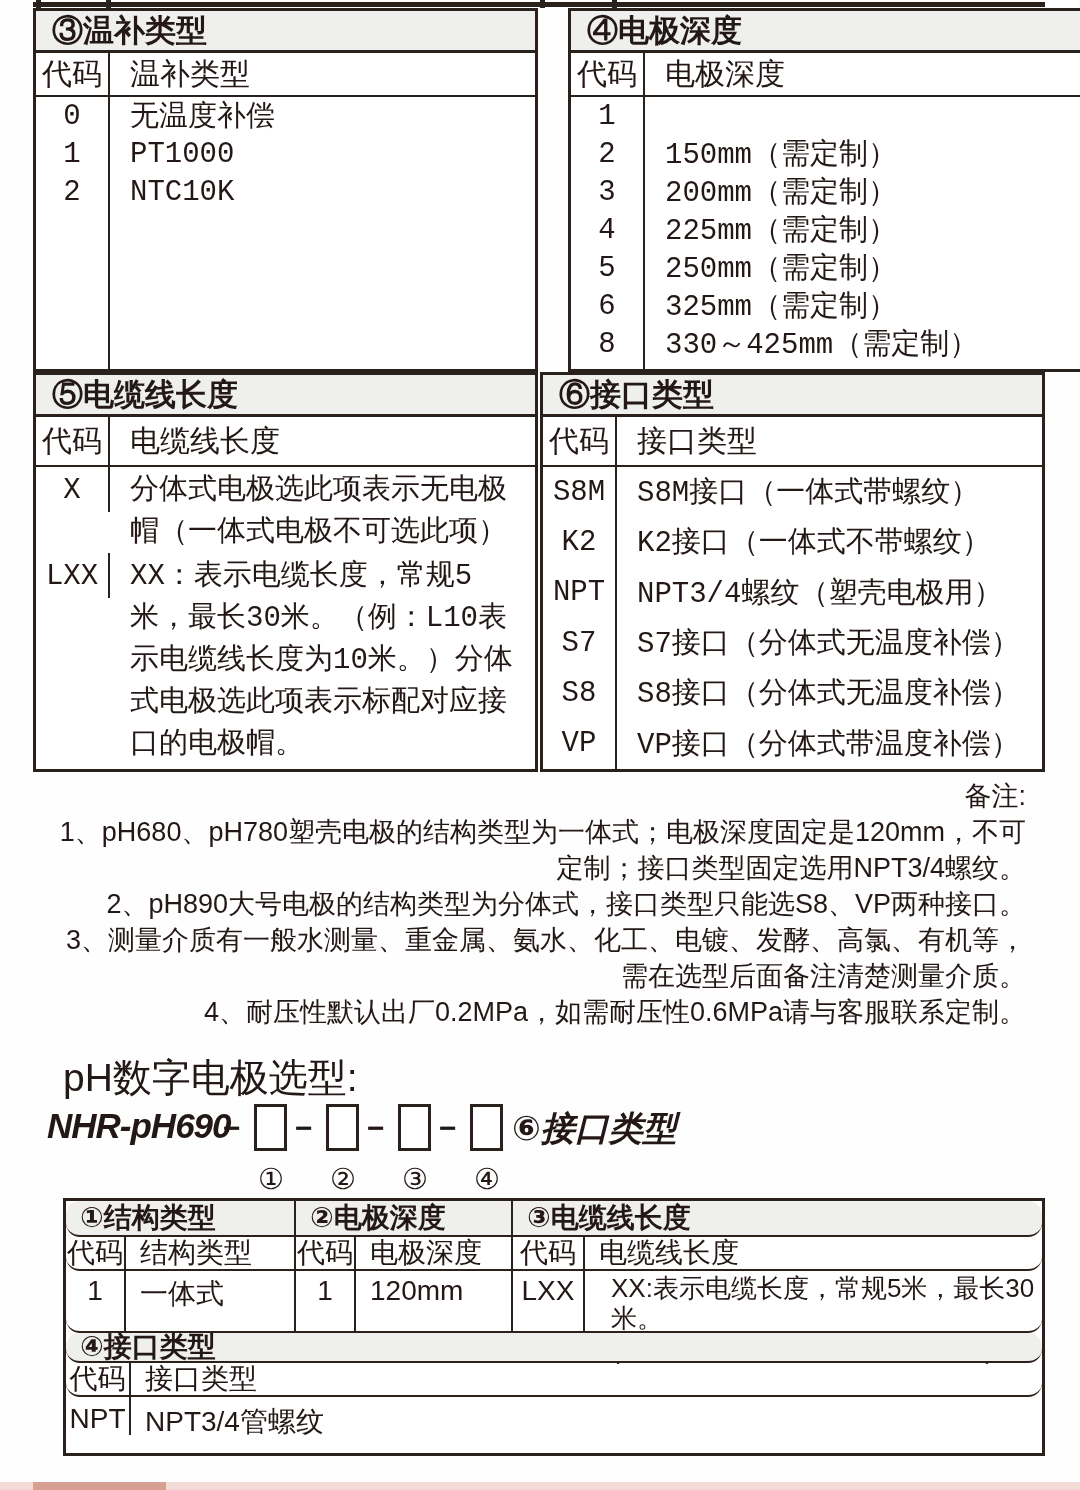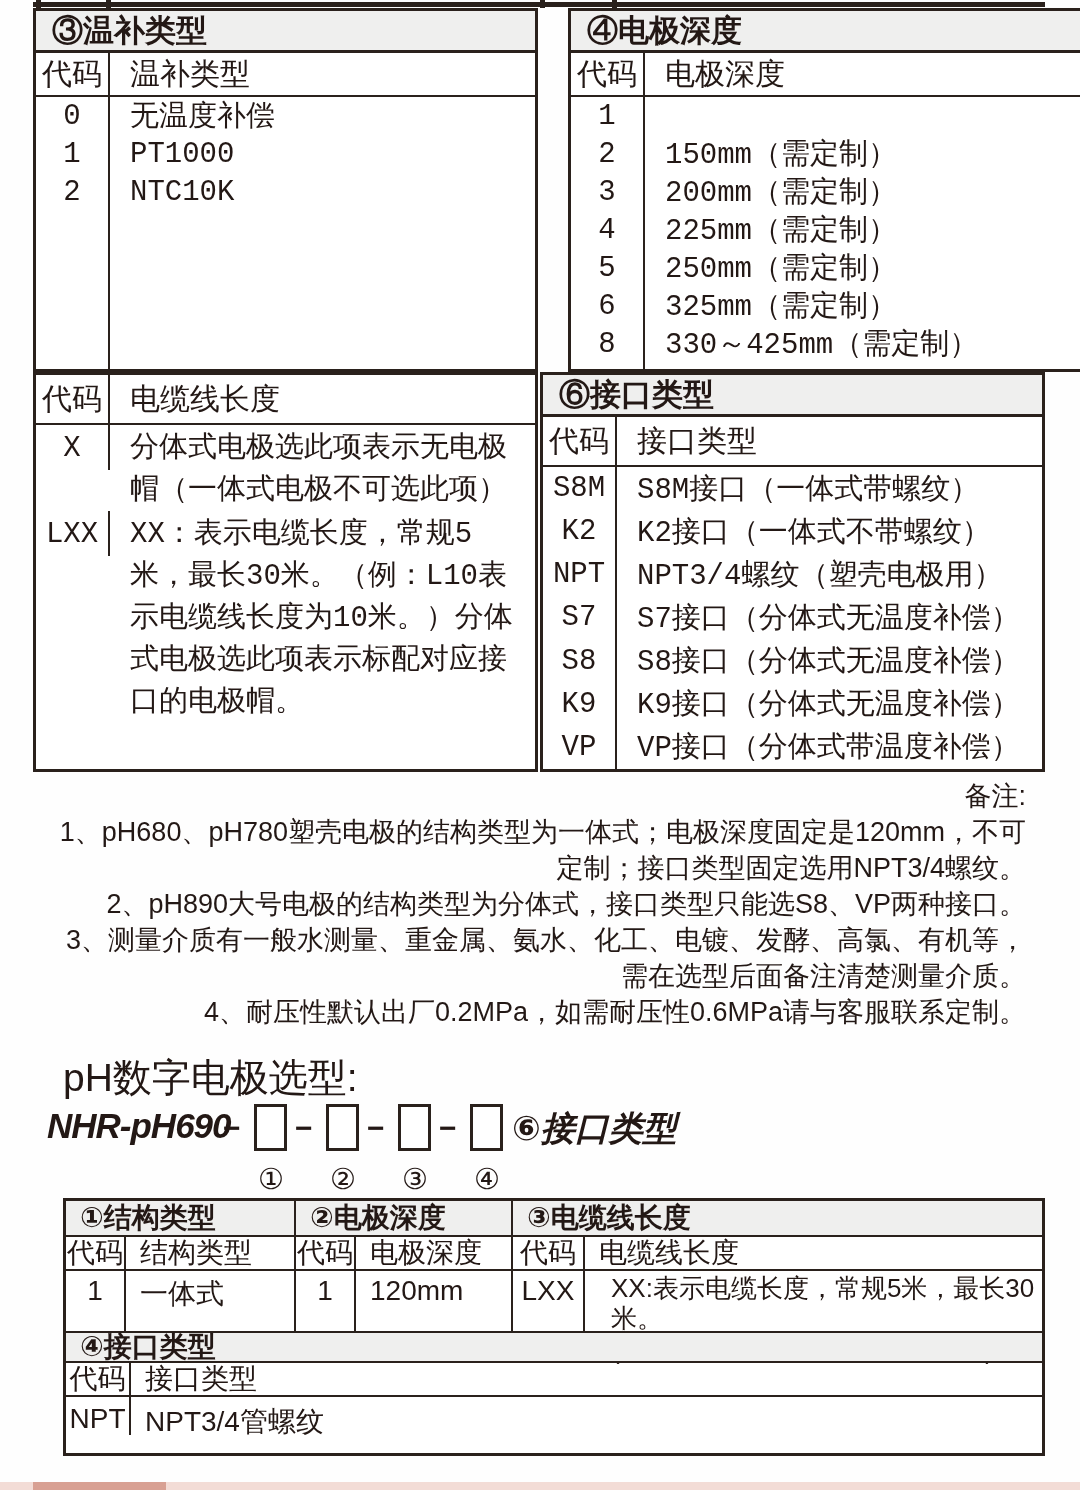--- a/index.html
+++ b/index.html
@@ -36,21 +36,21 @@
   .model .dash{position:absolute;top:5px;width:30px;height:46px;line-height:46px;text-align:center;
                font-size:30px;font-weight:bold;}
   .model .slotbox{position:absolute;top:4px;width:33px;height:47px;box-sizing:border-box;
                   border:3px solid #2a211c;background:#ffffff;}
   .model .suffix{position:absolute;left:465px;top:6px;font-size:34px;font-weight:bold;}
   .model .circ{position:absolute;top:62px;width:36px;text-align:center;font-size:29px;}
 
   
   .btbl{position:absolute;left:63px;top:1198px;width:982px;height:258px;box-sizing:border-box;
         border:3px solid #2a211c;background:#fff;display:flex;flex-direction:column;font-size:28px;}
-  .brow{display:flex;box-sizing:border-box;flex:0 0 auto;border-bottom:2px solid #2a211c;}
+  .brow{display:flex;box-sizing:border-box;flex:0 0 auto;border-bottom:2px solid #2a211c;border-radius:14px;}
   .bhd{background:#efefee;font-weight:bold;height:36px;}
   .bhd .hcell{box-sizing:border-box;display:flex;align-items:center;padding-left:14px;}
   .b-sub{height:34px;}
   .b-data{height:62px;}
   .bc{box-sizing:border-box;border-right:2px solid #2a211c;display:flex;align-items:center;
       justify-content:center;text-align:center;flex:0 0 auto;}
   .bv{box-sizing:border-box;display:flex;align-items:center;padding-left:14px;flex:0 0 auto;}
   .bv.last{flex:1 1 auto;border-right:none;}
   .b2lines{display:block;padding:2px 6px 0 12px;font-size:26px;line-height:30px;}
   .b-sub2,.b-data2{font-size:28px;}
@@ -131,20 +131,21 @@
       <div class="ccell">8</div>
       <div class="vcell">330～425mm（需定制）</div>
     </div>
     <div class="trow fillrow">
       <div class="ccell"></div>
       <div class="vcell"></div>
     </div>
   </div>
 
   <div class="tbl" style="left:33px;top:372px;width:505px;height:400px;">
+    <div class="tbl-hd">⑤电缆线长度</div>
     <div class="trow sub" style="height:50px;">
       <div class="ccell">代码</div>
       <div class="vcell">电缆线长度</div>
     </div>
     <div class="trow t5row" style="height:86px;">
       <div class="ccell">X</div>
       <div class="t5text" style="flex:1;">分体式电极选此项表示无电极帽（一体式电极不可选此项）</div>
     </div>
     <div class="trow t5row fillrow">
       <div class="ccell">LXX</div>
@@ -170,24 +171,20 @@
       <div class="ccell">NPT</div>
       <div class="vcell">NPT3/4螺纹（塑壳电极用）</div>
     </div>
     <div class="trow flexrow">
       <div class="ccell">S7</div>
       <div class="vcell">S7接口（分体式无温度补偿）</div>
     </div>
     <div class="trow flexrow">
       <div class="ccell">S8</div>
       <div class="vcell">S8接口（分体式无温度补偿）</div>
-    </div>
-    <div class="trow flexrow">
-      <div class="ccell">K9</div>
-      <div class="vcell">K9接口（分体式无温度补偿）</div>
     </div>
     <div class="trow flexrow">
       <div class="ccell">VP</div>
       <div class="vcell">VP接口（分体式带温度补偿）</div>
     </div>
   </div>
 
   <div class="notes">
     <div>备注:</div>
     <div>1、pH680、pH780塑壳电极的结构类型为一体式；电极深度固定是120mm，不可定制；接口类型固定选用NPT3/4螺纹。</div>

